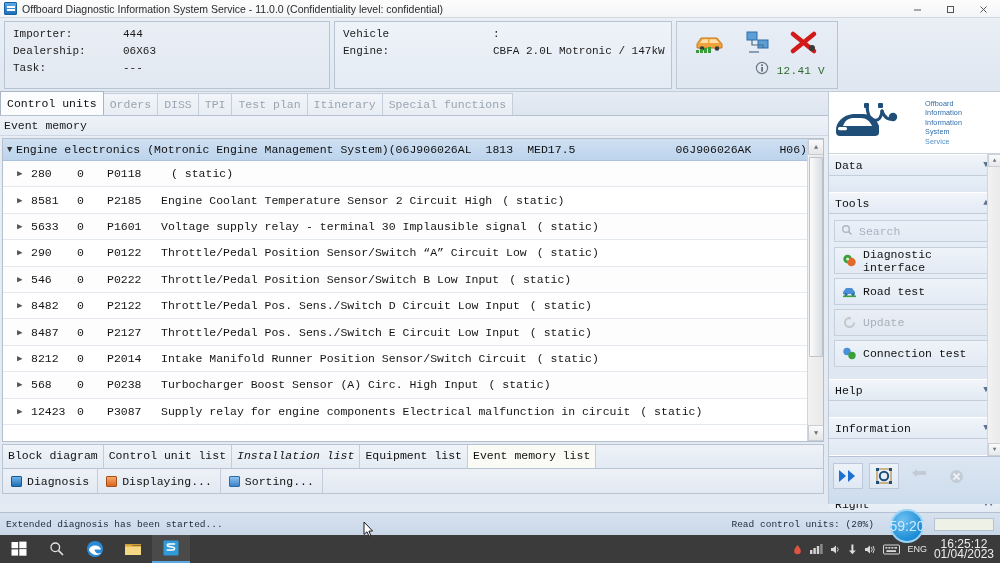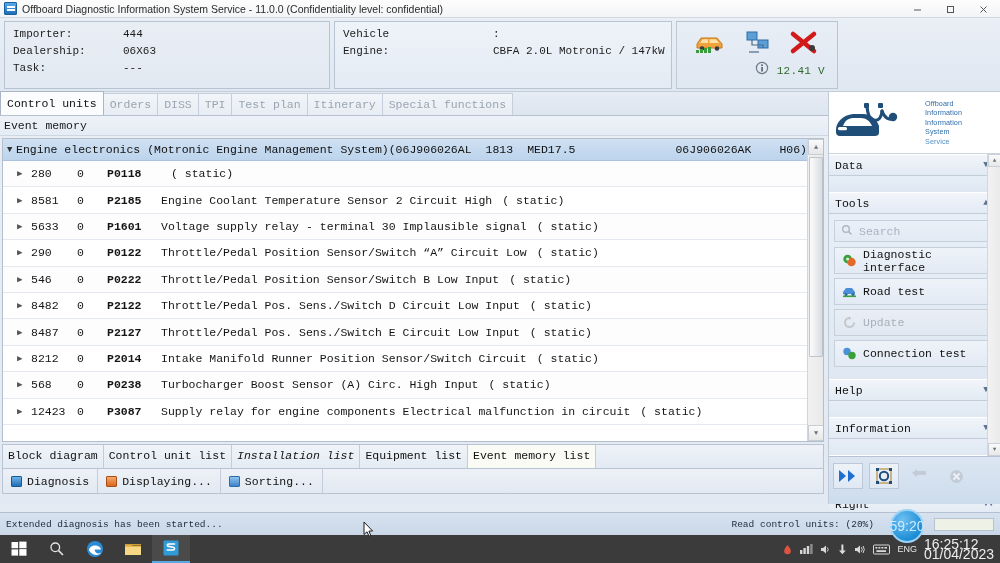--- a/index.html
+++ b/index.html
@@ -126,21 +126,21 @@
     height: 26.4px; display: flex; align-items: center;
     font-size: 11.5px; color: #151515;
     border-bottom: 1px solid #e4e9ef;
     padding-left: 14px; white-space: nowrap;
   }
   .faultrow:nth-child(even) { background: #ffffff; }
   .faultrow:nth-child(odd)  { background: #fdfdfe; }
   .f-arrow { width: 14px; color: #555; font-size: 9px; }
   .f-id   { width: 46px; }
   .f-zero { width: 30px; }
-  .f-code { width: 54px; font-weight: bold; }
+  .f-code { width: 54px; }
   .f-desc { }
   .f-state{ margin-left: 10px; }
 
   .vscroll {
     position: absolute; right: 0; top: 0; bottom: 0; width: 16px;
     background: linear-gradient(90deg,#f1f1f1,#e9e9e9);
     border-left: 1px solid #cfd6de;
   }
   .vs-btn {
     height: 16px; width: 16px; display:flex; align-items:center; justify-content:center;
@@ -269,22 +269,22 @@
   .taskbar {
     position: absolute; left:0; right:0; bottom:0; height: 28px;
     background: #3b3b3b; display:flex; align-items:center;
   }
   .tb-item { width: 38px; height: 28px; display:flex; align-items:center; justify-content:center; }
   .tb-item.active { background: #4a4a4a; border-bottom: 2px solid #5aa9e0; }
   .tray { margin-left:auto; display:flex; align-items:center; gap:7px; padding-right: 6px; }
   .tray-ic { color:#d8d8d8; display:flex; align-items:center;}
   .tray-lang { font-family:"Liberation Sans",sans-serif; font-size:9px; color:#e8e8e8; }
   .tray-clock {
-    font-family:"Liberation Sans",sans-serif; font-size:14px; color:#ededed;
-    line-height: 10.5px; 
+    font-family:"Liberation Sans",sans-serif; font-size:12px; color:#ededed;
+    line-height: 10.5px; text-align:center;
   }
   .cursor { position:absolute; left:363px; bottom:20px; z-index:9; }
 </style>
 </head>
 <body>
 
 <div class="app">
 
   <div class="titlebar">
     <div class="tb-icon"></div>

